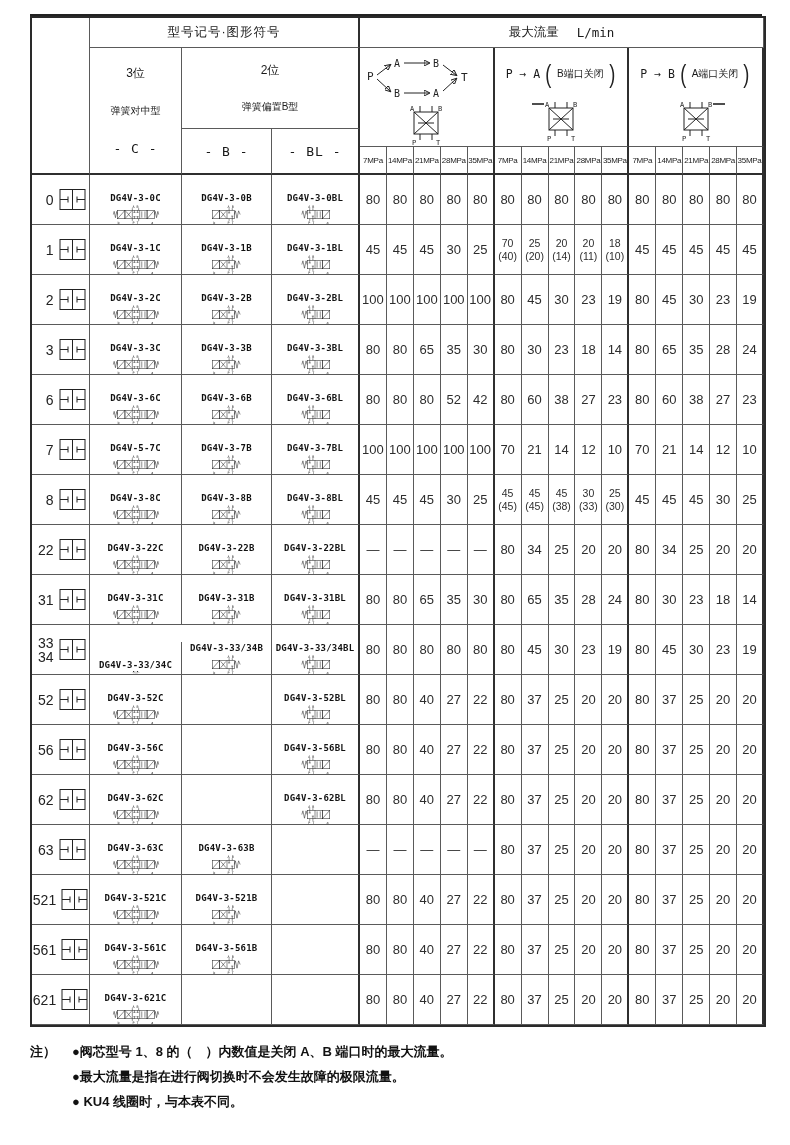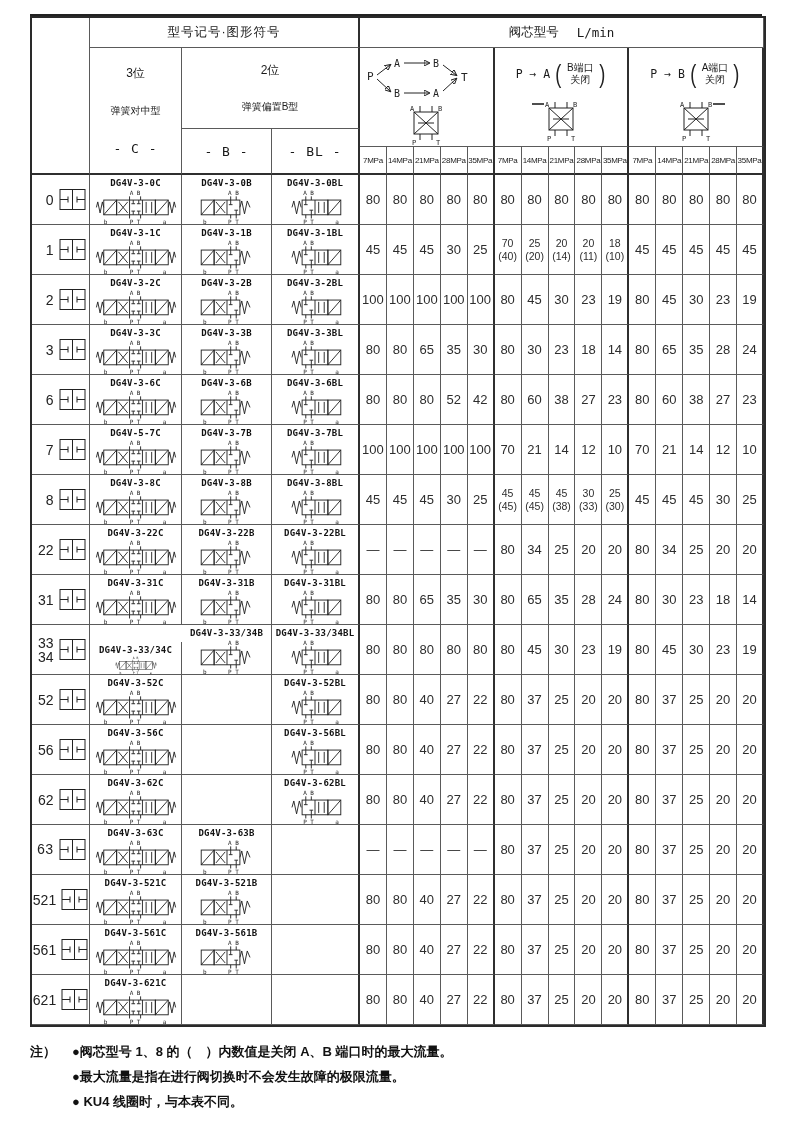--- a/index.html
+++ b/index.html
@@ -19,25 +19,25 @@
   .hdr{font-size:12.5px;letter-spacing:1px;}
   .hdr-flow{gap:18px;font-size:12.5px;}
   .col-head{flex-direction:column;justify-content:space-around;padding:6px 0;}
   .pos-label{font-size:12px;}
   .type-label{font-size:10px;color:#222;}
   .code-label{font-family:"DejaVu Sans Mono",monospace;font-size:13px;letter-spacing:1px;}
   .fg{flex-direction:column;justify-content:flex-start;padding-top:4px;gap:0;}
   .fg-top{display:flex;align-items:center;gap:4px;height:44px;}
   .fg-route{font-size:11.5px;font-family:"DejaVu Sans Mono",monospace;white-space:nowrap;}
   .fg-paren{font-size:26px;font-weight:300;line-height:1;transform:scaleX(.7);color:#222;}
-  .fg-closed{display:flex;flex-direction:column;font-size:10px;line-height:1.25;text-align:center;}
+  .fg-closed{display:flex;flex-direction:row;font-size:10px;line-height:1.25;text-align:center;}
   .pcell{font-size:8px;color:#222;letter-spacing:-.3px;}
   .spool{gap:5px;font-size:14px;color:#222;}
   .spool-label{white-space:pre-line;line-height:1;text-align:right;min-width:18px;}
-  .model{flex-direction:column;justify-content:center;gap:1px;padding-top:3px;}
+  .model{flex-direction:column;justify-content:center;gap:1px;padding-top:18px;}
   .mnum{font-family:"DejaVu Sans Mono",monospace;font-size:9px;font-weight:bold;
         letter-spacing:.2px;white-space:nowrap;color:#111;}
   .val{font-size:13px;color:#2d2d2d;text-align:center;}
   .val.two{font-size:10.5px;line-height:1.2;white-space:pre-line;}
   .notes{display:flex;gap:16px;margin-top:16px;font-size:13px;font-weight:bold;color:#111;}
   .note-label{white-space:nowrap;}
   .note-lines{display:flex;flex-direction:column;gap:7px;}
   svg{display:block;}
   svg line,svg polyline,svg rect,svg path{stroke:#222;fill:none;}
   svg text{fill:#222;stroke:none;font-family:"DejaVu Sans Mono",monospace;}
@@ -46,21 +46,21 @@
 <body>
 
 <div class="page">
   <div class="toprule"></div>
 
   <div class="tbl" id="tbl">
 
     <div class="cell bb2" style="grid-area:1/1/5/2"></div>
     <div class="cell hdr br2" style="grid-area:1/2/2/5">型号记号·图形符号</div>
     <div class="cell hdr-flow" style="grid-area:1/5/2/20">
-      <span>阀芯型号</span>
+      <span>最大流量</span>
       <span style="font-family:'DejaVu Sans Mono',monospace;">L/min</span>
     </div>
 
     <div class="cell col-head bb2" style="grid-area:2/2/5/3">
       <span class="pos-label">3位</span>
       <span class="type-label">弹簧对中型</span>
       <span class="code-label">- C -</span>
     </div>
     <div class="cell col-head br2" style="grid-area:2/3/3/5;gap:4px;">
       <span class="pos-label">2位</span>
@@ -1495,21 +1495,21 @@
       <div class="cell val" style="grid-area: 17 / 10 / 18 / 11;">80</div>
       <div class="cell val" style="grid-area: 17 / 11 / 18 / 12;">37</div>
       <div class="cell val" style="grid-area: 17 / 12 / 18 / 13;">25</div>
       <div class="cell val" style="grid-area: 17 / 13 / 18 / 14;">20</div>
       <div class="cell val br2" style="grid-area: 17 / 14 / 18 / 15;">20</div>
       <div class="cell val" style="grid-area: 17 / 15 / 18 / 16;">80</div>
       <div class="cell val" style="grid-area: 17 / 16 / 18 / 17;">37</div>
       <div class="cell val" style="grid-area: 17 / 17 / 18 / 18;">25</div>
       <div class="cell val" style="grid-area: 17 / 18 / 18 / 19;">20</div>
       <div class="cell val br2" style="grid-area: 17 / 19 / 18 / 20;">20</div>
-      <div class="cell spool" style="grid-area: 18 / 1 / 19 / 2; font-family: Liberation Mono, monospace;">
+      <div class="cell spool" style="grid-area: 18 / 1 / 19 / 2;">
         <span class="spool-label">63</span>
         <svg width="27" height="23" viewBox="0 0 27 23">
     <rect x="1" y="1.5" width="25" height="20"></rect>
     <line x1="13.5" y1="1.5" x2="13.5" y2="21.5"></line>
     <line x1="1" y1="11.5" x2="9" y2="11.5"></line>
     <line x1="9" y1="8.5" x2="9" y2="14.5"></line>
     <line x1="18" y1="11.5" x2="26" y2="11.5"></line>
     <line x1="18" y1="8.5" x2="18" y2="14.5"></line>
   </svg>
       </div>

